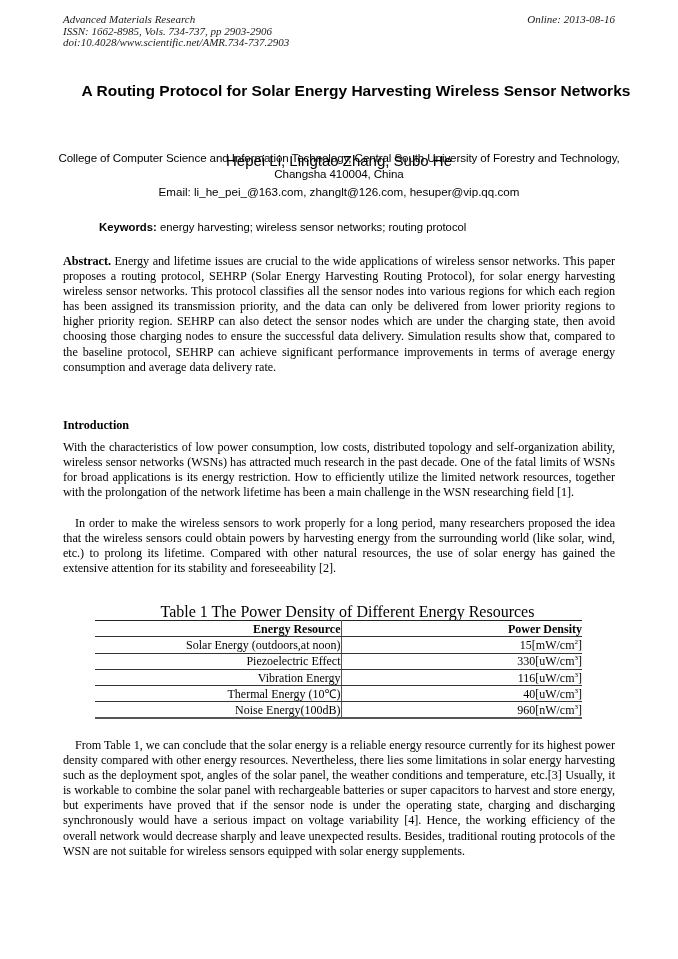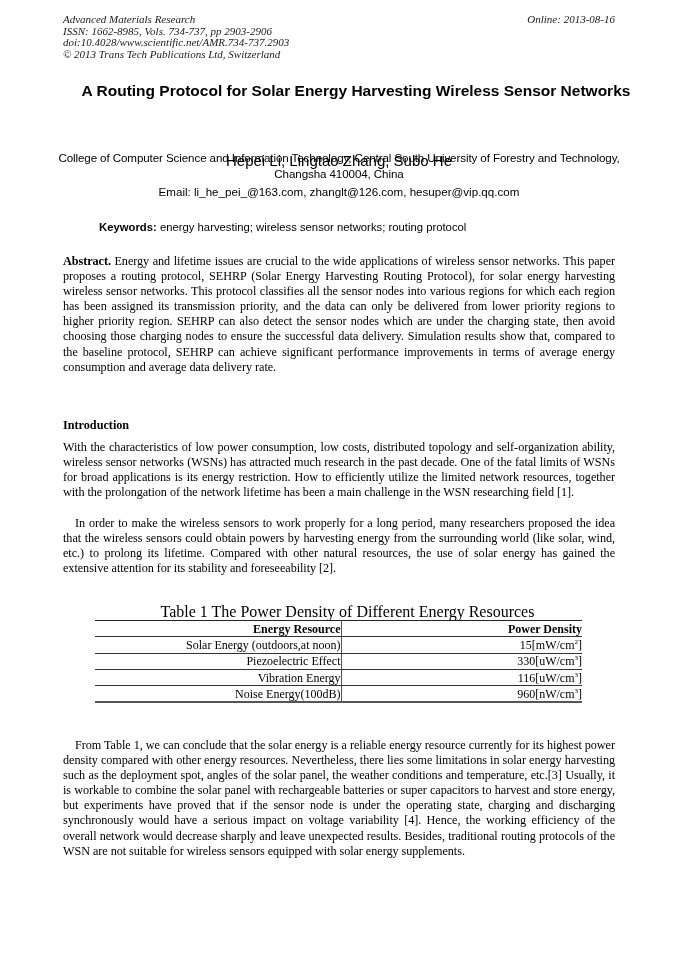--- a/index.html
+++ b/index.html
@@ -76,21 +76,20 @@
     table.data-table tr:last-child td { border-bottom: none; }
     sup { font-size: 7px; vertical-align: 5px; line-height: 0; }
   </style>
 </head>
 <body>
 
 <div class="header-left">
   <div>Advanced Materials Research</div>
   <div>ISSN: 1662-8985, Vols. 734-737, pp 2903-2906</div>
   <div>doi:10.4028/www.scientific.net/AMR.734-737.2903</div>
-  <div>© 2013 Trans Tech Publications Ltd, Switzerland</div>
 </div>
 <div class="header-right">Online: 2013-08-16</div>
 
 <div class="title">A Routing Protocol for Solar Energy Harvesting Wireless Sensor Networks</div>
 <div class="authors">Hepei Li, Lingtao Zhang, Subo He</div>
 <div class="affiliation">College of Computer Science and Information Technology, Central South University of Forestry and Technology, Changsha 410004, China</div>
 <div class="email">Email: li_he_pei_@163.com, zhanglt@126.com, hesuper@vip.qq.com</div>
 
 <div class="keywords"><b>Keywords:</b><span> energy harvesting; wireless sensor networks; routing protocol</span></div>
 
@@ -116,19 +115,23 @@
       </tr>
       <tr>
         <td>Piezoelectric Effect</td>
         <td><span>330[uW/cm</span><sup>3</sup><span>]</span></td>
       </tr>
       <tr>
         <td>Vibration Energy</td>
         <td><span>116[uW/cm</span><sup>3</sup><span>]</span></td>
       </tr>
       <tr>
+        <td>Thermal Energy (10℃)</td>
+        <td><span>40[uW/cm</span><sup>3</sup><span>]</span></td>
+      </tr>
+      <tr>
         <td>Noise Energy(100dB)</td>
         <td><span>960[nW/cm</span><sup>3</sup><span>]</span></td>
       </tr>
     </tbody>
 </table>
 
 <div class="para indent" style="top:738px;">From Table 1, we can conclude that the solar energy is a reliable energy resource currently for its highest power density compared with other energy resources. Nevertheless, there lies some limitations in solar energy harvesting such as the deployment spot, angles of the solar panel, the weather conditions and temperature, etc.[3] Usually, it is workable to combine the solar panel with rechargeable batteries or super capacitors to harvest and store energy, but experiments have proved that if the sensor node is under the operating state, charging and discharging synchronously would have a serious impact on voltage variability [4]. Hence, the working efficiency of the overall network would decrease sharply and leave unexpected results. Besides, traditional routing protocols of the WSN are not suitable for wireless sensors equipped with solar energy supplements.</div>
 
 </body></html>

